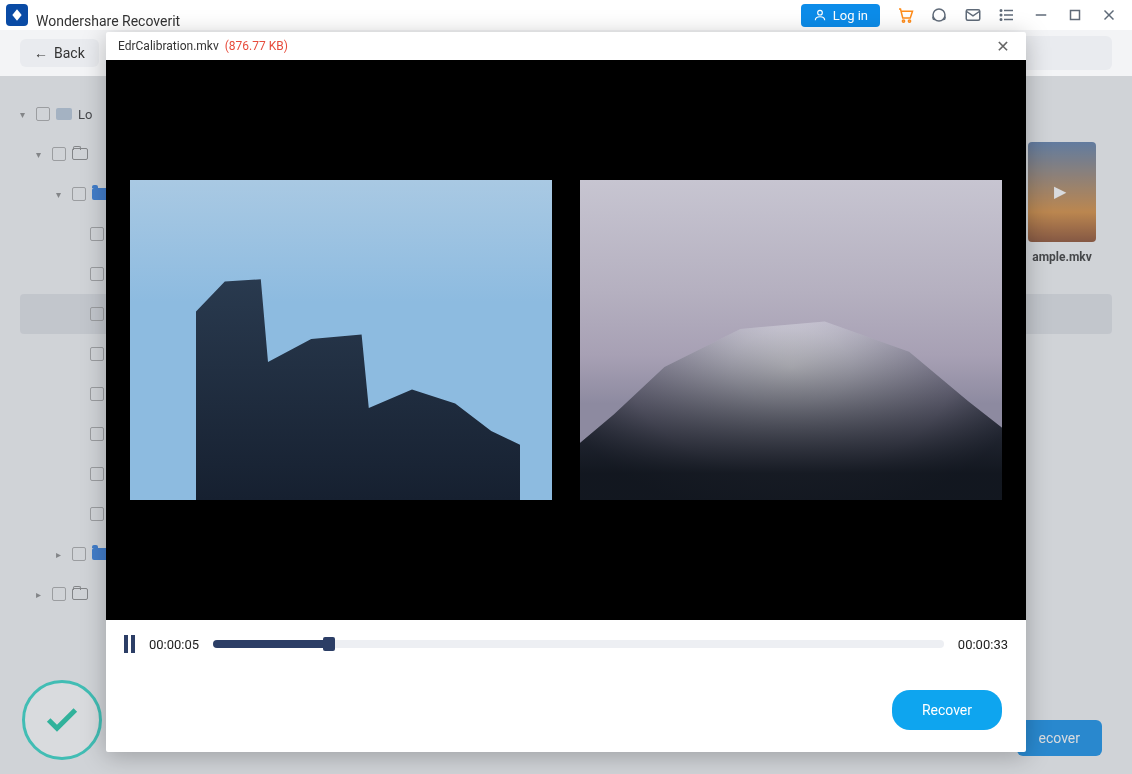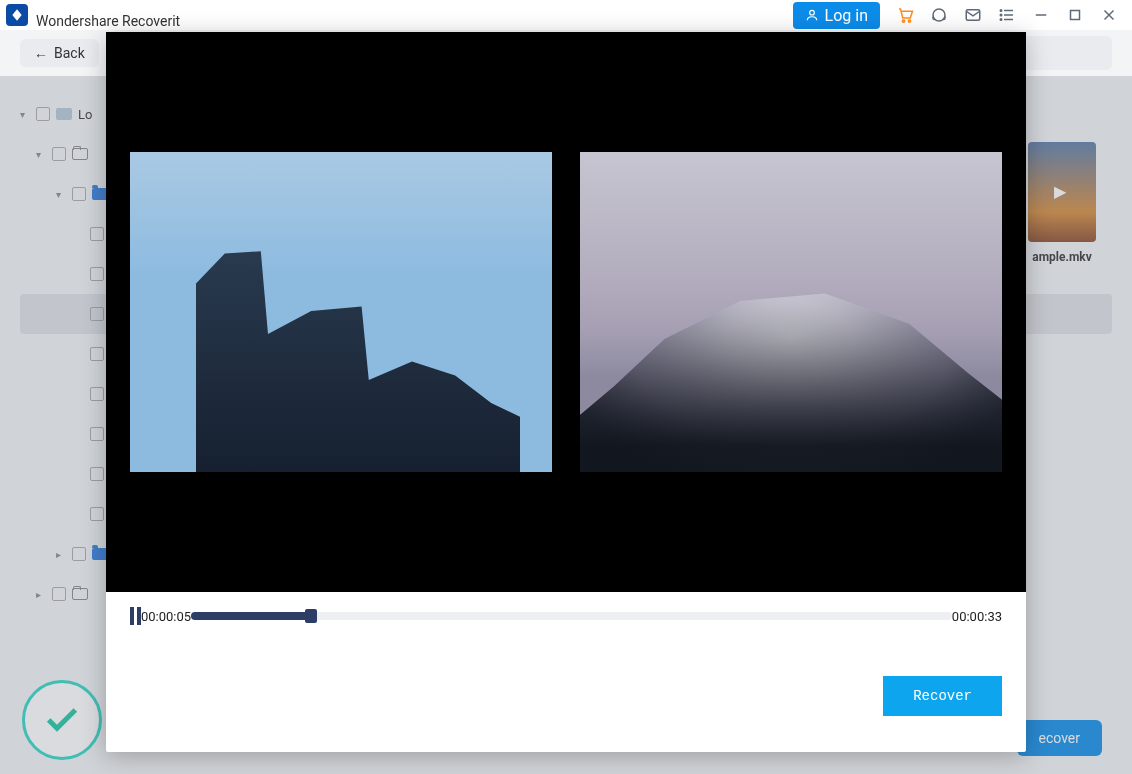--- a/index.html
+++ b/index.html
@@ -4,21 +4,21 @@
 <style>
   * { box-sizing: border-box; margin: 0; padding: 0; font-family: -apple-system, "Segoe UI", Roboto, Arial, sans-serif; }
   html, body { width: 1132px; height: 774px; overflow: hidden; background: #fff; }
   
   
   .titlebar { height: 30px; display: flex; align-items: center; padding: 0 6px; }
   .titlebar .logo { width: 22px; height: 22px; background:#0a4ba5; border-radius:4px; display:flex;align-items:center;justify-content:center;margin-right:8px;}
   .titlebar .logo svg{width:14px;height:14px;}
   .titlebar .app-title { font-size: 14px; color:#333;margin-top:12px; }
   .titlebar .spacer { flex:1; }
-  .login-btn { background:#0c8ce9; color:#fff; border:none; border-radius:4px; padding:4px 12px; font-size:16px; display:flex; align-items:center; gap:6px; margin-right:8px; cursor:pointer;}
+  .login-btn { background:#0c8ce9; color:#fff; border:none; border-radius:4px; padding:4px 12px; font-size:13px; display:flex; align-items:center; gap:6px; margin-right:8px; cursor:pointer;}
   .tb-ic { width:34px; height:30px; display:flex; align-items:center; justify-content:center; color:#5f6a78; cursor:pointer;}
   .tb-ic svg{width:18px;height:18px;}
   .cart{color:#ff8c1a;}
   
   
   .backrow { height:46px; display:flex; align-items:center; padding:0 20px; gap:14px; background:#f3f4f6;}
   .back-btn { background:#e9ebef; border:none; border-radius:6px; padding:6px 14px; font-size:14px; color:#333; display:flex; align-items:center; gap:6px; cursor:pointer;}
   .scanbar { flex:1; height:34px; background:#e9ebef; border-radius:6px; }
   
   
@@ -55,29 +55,29 @@
   .modal-head .sp{flex:1;}
   .modal-x{width:22px;height:22px;display:flex;align-items:center;justify-content:center;color:#666;cursor:pointer;font-size:16px;}
   .video-stage{height:560px;background:#000;position:relative;}
   .frame{position:absolute;top:120px;bottom:120px;}
   .frame.left{left:24px;width:422px;background:linear-gradient(180deg,#a9c9e3 0%,#8dbbe0 38%,#8dbbe0 40%,#8dbbe0 40%);}
   .frame.left::after{content:"";position:absolute;left:30px;bottom:0;width:360px;height:230px;background:linear-gradient(180deg,#2a3b50 0%,#162030 100%);clip-path:polygon(10% 100%,10% 18%,18% 5%,28% 4%,30% 40%,42% 30%,56% 28%,58% 60%,70% 52%,82% 58%,92% 70%,100% 76%,100% 100%);}                    
   .frame.right{right:24px;width:422px;background:linear-gradient(180deg,#c7c5d1 0%,#b5b0c0 35%,#a7a0b4 55%,#8d8aa0 70%);}
   .frame.right::after{content:"";position:absolute;left:0;bottom:0;right:0;height:190px;background:
      linear-gradient(180deg,rgba(255,255,255,0) 0%,rgba(15,20,28,0.95) 86%),
      radial-gradient(ellipse at 50% 30%, #eceaf0 0%, #d8d5e2 20%, #a19bb3 55%, #4d4f63 80%);clip-path:polygon(0 100%,0 70%,8% 55%,20% 30%,38% 10%,58% 6%,78% 22%,92% 48%,100% 62%,100% 100%);}
-  .playrow{height:48px;display:flex;align-items:center;padding:0 24px;}
+  .playrow{height:48px;display:flex;align-items:center;padding:0 18px;gap:14px;}
   .pause-btn{display:flex;gap:3px;cursor:pointer;}
   .pause-btn span{width:4px;height:18px;background:#2c3e66;}
   .time{font-size:13px;color:#222;}
   .track{flex:1;height:8px;background:#edeff3;border-radius:4px;position:relative;}
   .track .fill{position:absolute;left:0;top:0;bottom:0;width:16%;background:#2c3e66;border-radius:4px;}
   .track .knob{position:absolute;left:15%;top:-3px;width:12px;height:14px;background:#2c3e66;border-radius:2px;}
   .modal-foot{flex:1;display:flex;align-items:center;justify-content:flex-end;padding:0 24px;}
-  .recover-btn{background:#0ea5ef;color:#fff;border:none;border-radius:0;padding:12px 30px;font-size:14px;cursor:pointer;font-family:Liberation Mono, monospace;}
+  .recover-btn{background:#0ea5ef;color:#fff;border:none;border-radius:18px;padding:12px 30px;font-size:14px;cursor:pointer;}
 </style>
 </head>
 <body>
 
 <div class="titlebar">
   <div class="logo">
     <svg viewBox="0 0 24 24">
         <path d="M12 2 L20 12 L12 22 L4 12 Z" fill="#fff"></path>
       </svg>
   </div>
@@ -210,20 +210,26 @@
   <div class="bottom-check">
     <svg viewBox="0 0 24 24" fill="none" stroke-width="3">
         <path d="M4 12l5 5L20 6"></path>
       </svg>
   </div>
 
   <div class="overlay-dim"></div>
 </div>
 
 <div class="modal">
+  <div class="modal-head">
+    <span class="modal-fn">EdrCalibration.mkv</span>
+    <span class="modal-sz">(876.77 KB)</span>
+    <span class="sp"></span>
+    <span class="modal-x">✕</span>
+  </div>
   <div class="video-stage">
     <div class="frame left"></div>
     <div class="frame right"></div>
   </div>
   <div class="playrow">
     <div class="pause-btn">
         <span></span>
         <span></span>
       </div>
     <div class="time">00:00:05</div>

